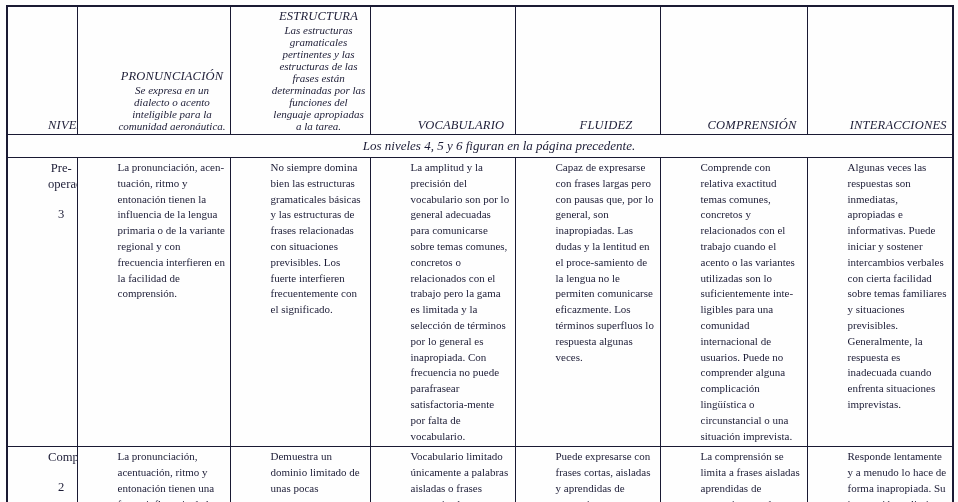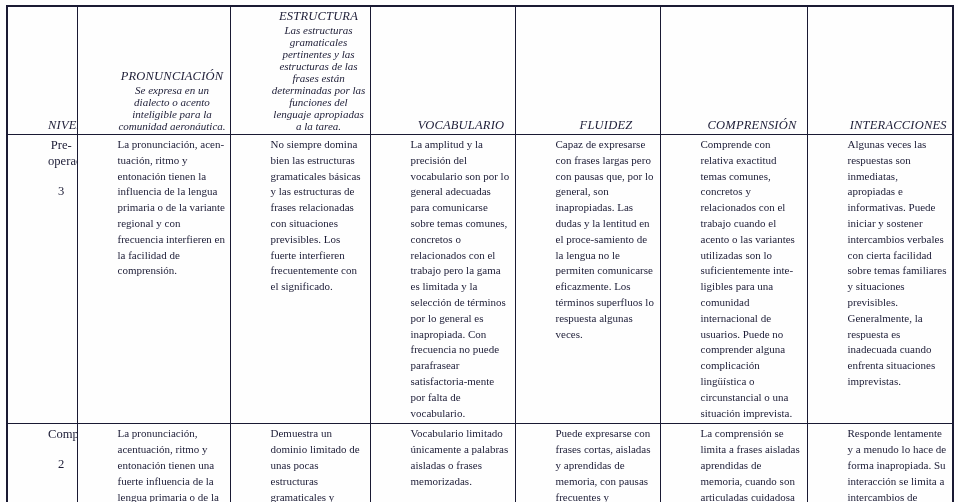--- a/index.html
+++ b/index.html
@@ -101,20 +101,23 @@
           <div class="hlabel">FLUIDEZ</div>
         </th>
         <th class="hcell">
           <div class="hlabel">COMPRENSIÓN</div>
         </th>
         <th class="hcell">
           <div class="hlabel">INTERACCIONES</div>
         </th>
       </tr>
 
+      <tr class="h-note">
+        <td class="note-cell" colspan="7">Los niveles 4, 5 y 6 figuran en la página precedente.</td>
+      </tr>
 
       <tr class="r-preop">
         <td class="level-cell">
           <div>Pre-operacional</div>
           <div class="level-num">3</div>
         </td>
         <td class="body-cell">La pronunciación, acen-tuación, ritmo y entonación tienen la influencia de la lengua primaria o de la variante regional y con frecuencia interfieren en la facilidad de comprensión.</td>
         <td class="body-cell">No siempre domina bien las estructuras gramaticales básicas y las estructuras de frases relacionadas con situaciones previsibles. Los fuerte interfieren frecuentemente con el significado.</td>
         <td class="body-cell">La amplitud y la precisión del vocabulario son por lo general adecuadas para comunicarse sobre temas comunes, concretos o relacionados con el trabajo pero la gama es limitada y la selección de términos por lo general es inapropiada. Con frecuencia no puede parafrasear satisfactoria-mente por falta de vocabulario.</td>
         <td class="body-cell">Capaz de expresarse con frases largas pero con pausas que, por lo general, son inapropiadas. Las dudas y la lentitud en el proce-samiento de la lengua no le permiten comunicarse eficazmente. Los términos superfluos lo respuesta algunas veces.</td>

